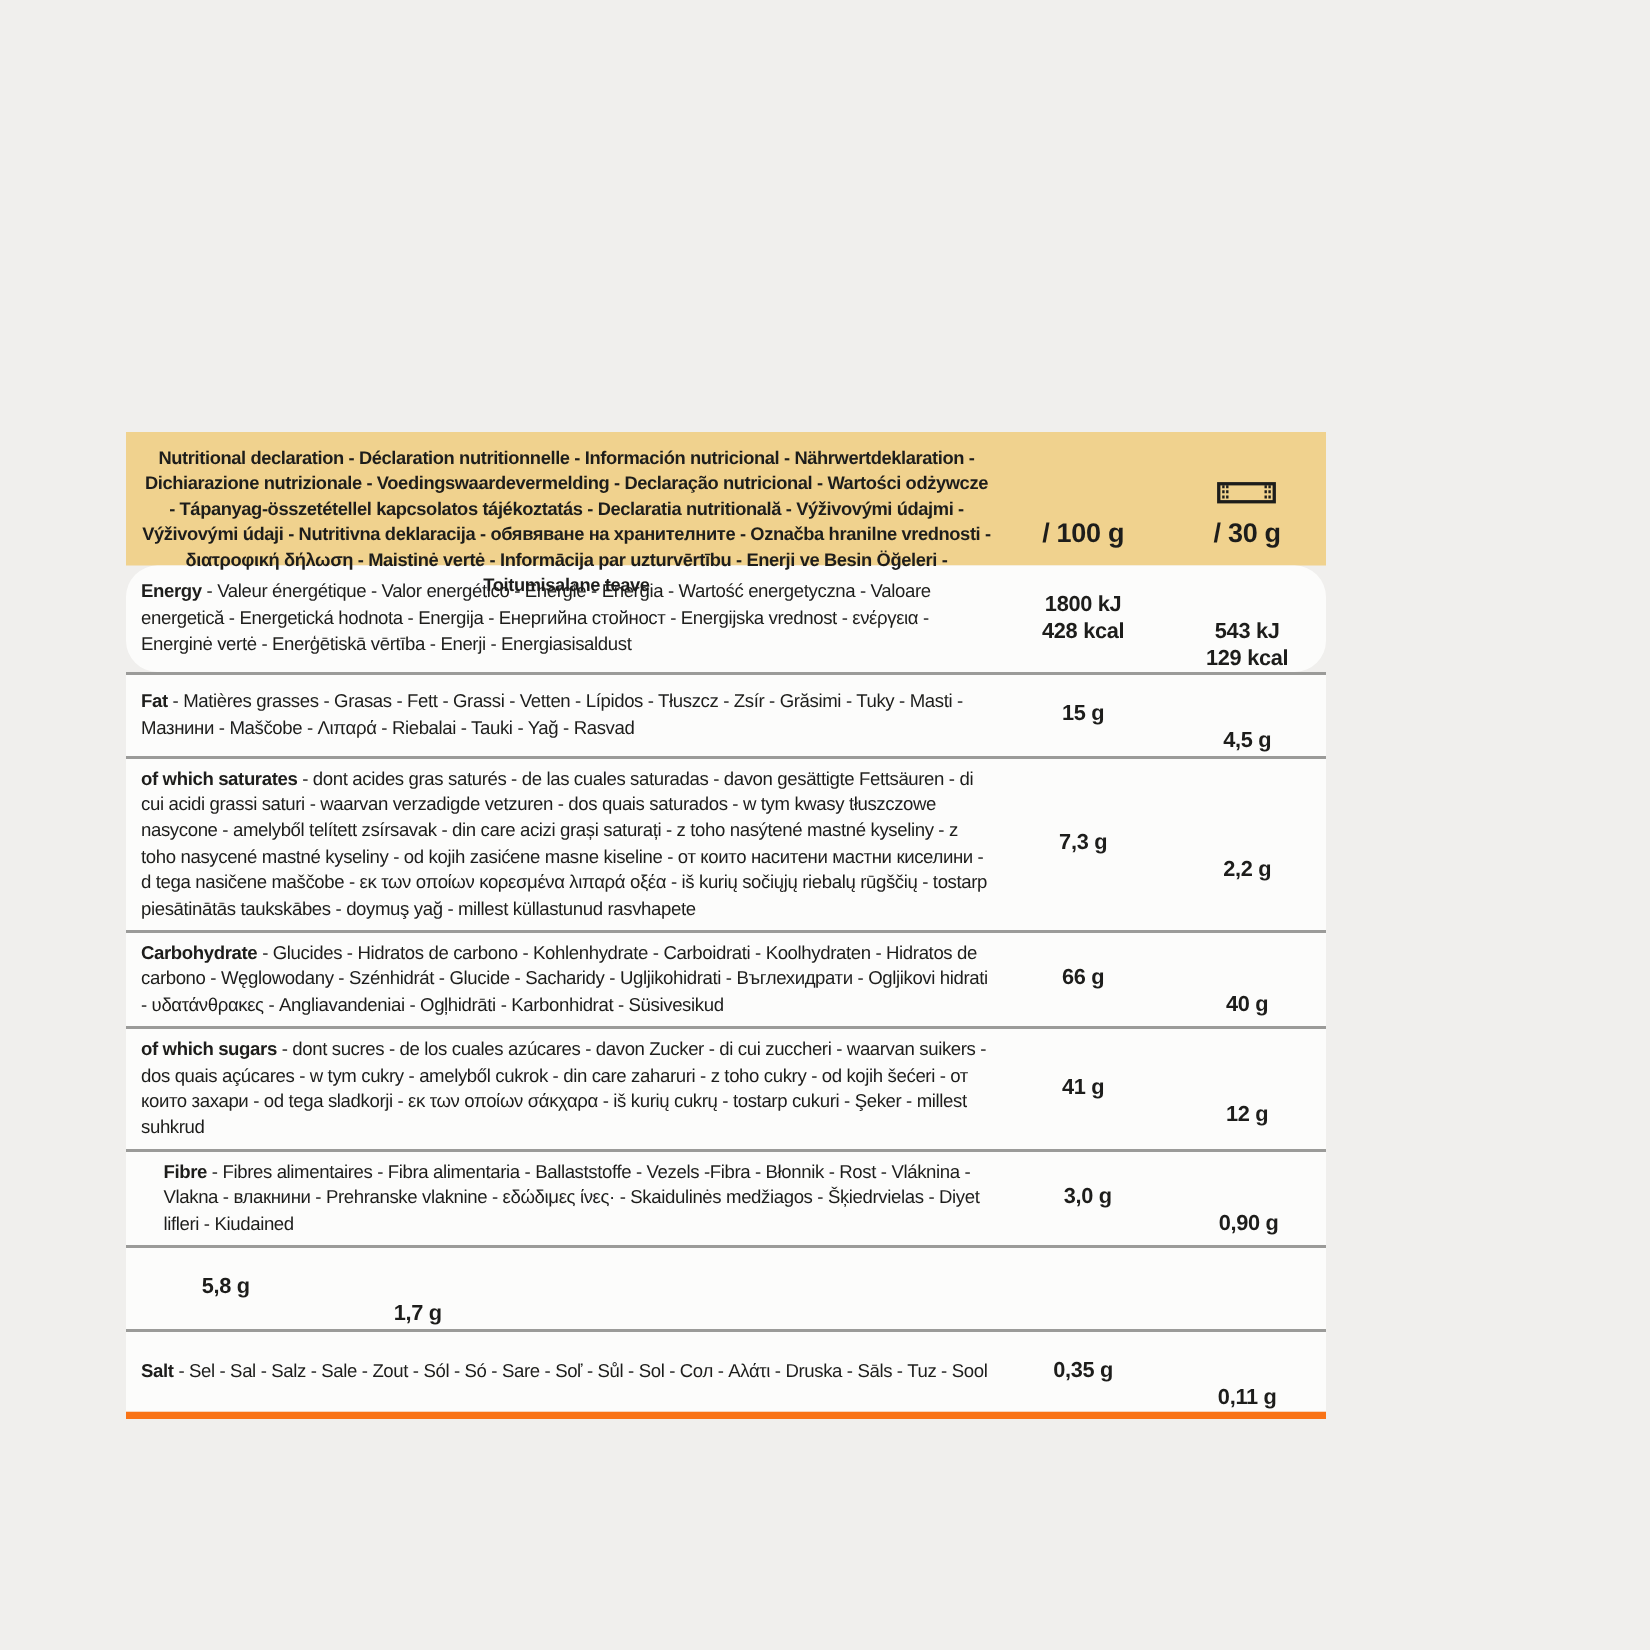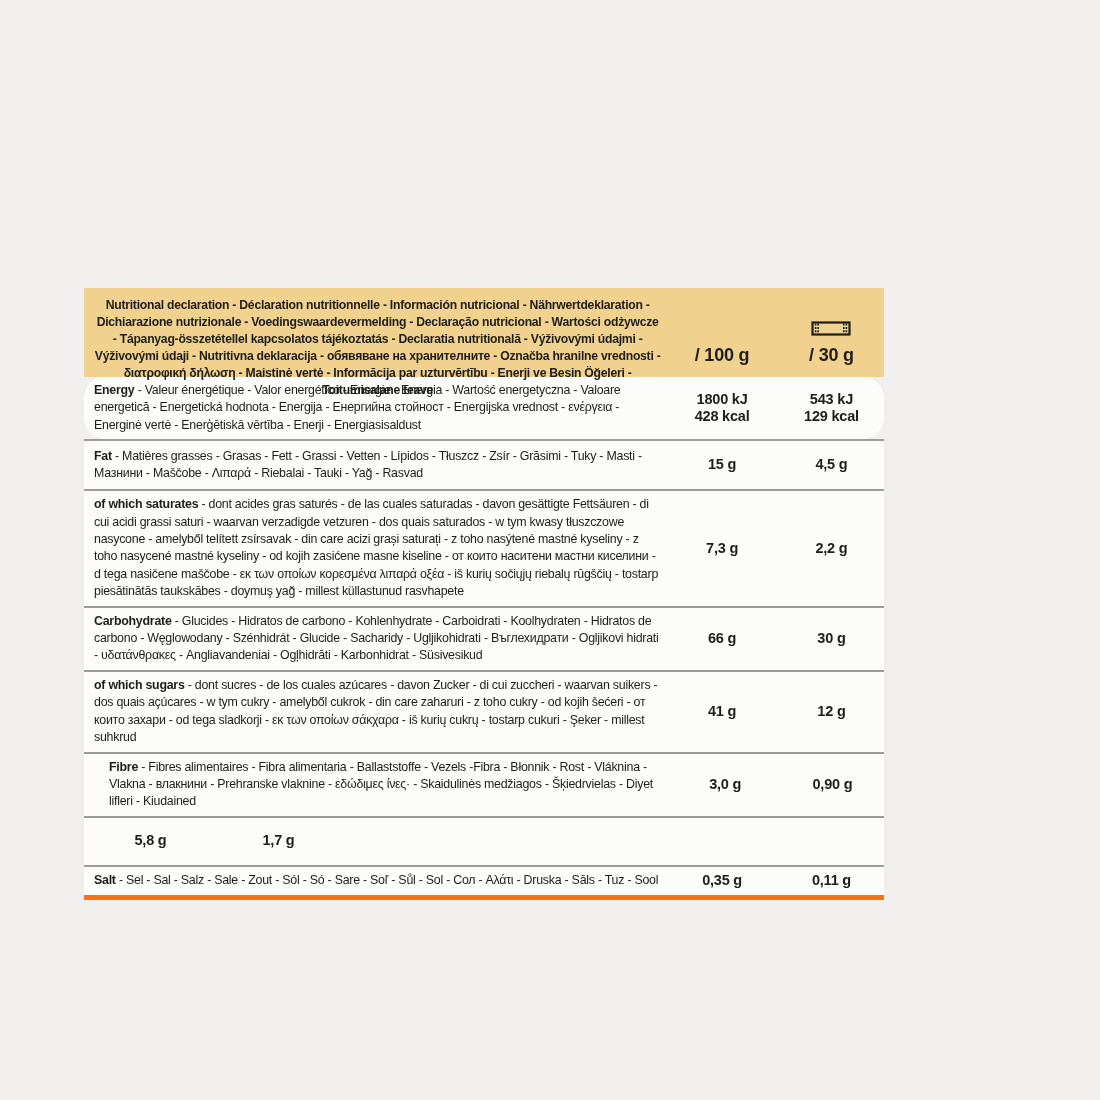--- a/index.html
+++ b/index.html
@@ -62,21 +62,21 @@
     box-sizing:border-box;
     display:flex;align-items:center;justify-content:center;
     font-weight:bold;
     font-size:14.5px;
     letter-spacing:-0.2px;
     text-align:center;
     white-space:pre-line;
     line-height:17.5px;
   }
   .cell-val.v100{width:133px;}
-  .cell-val.v30{width:123px;}
+  .cell-val.v30{width:123px;margin-top:36px;}
   .r-energy{min-height:53px;border-radius:21px;}
   .r-fat{min-height:48px;}
   .r-saturates{min-height:90px;}
   .r-carbohydrate{min-height:62px;}
   .r-sugars{min-height:62px;}
   .r-fibre{min-height:51px;padding-left:15px;}
   .r-protein{min-height:47px;}
   .r-salt{min-height:28px;}
 </style>
 </head>
@@ -119,21 +119,21 @@
 
   <div class="row r-saturates">
     <div class="cell-label"><b>of which saturates</b><span> - dont acides gras saturés - de las cuales saturadas - davon gesättigte Fettsäuren - di cui acidi grassi saturi - waarvan verzadigde vetzuren - dos quais saturados - w tym kwasy tłuszczowe nasycone - amelyből telített zsírsavak - din care acizi grași saturați - z toho nasýtené mastné kyseliny - z toho nasycené mastné kyseliny - od kojih zasićene masne kiseline - от които наситени мастни киселини - d tega nasičene maščobe - εκ των οποίων κορεσμένα λιπαρά οξέα - iš kurių sočiųjų riebalų rūgščių - tostarp piesātinātās taukskābes - doymuş yağ - millest küllastunud rasvhapete</span></div>
     <div class="cell-val v100">7,3 g</div>
     <div class="cell-val v30">2,2 g</div>
   </div>
 
   <div class="row r-carbohydrate">
     <div class="cell-label"><b>Carbohydrate</b><span> - Glucides - Hidratos de carbono - Kohlenhydrate - Carboidrati - Koolhydraten - Hidratos de carbono - Węglowodany - Szénhidrát - Glucide - Sacharidy - Ugljikohidrati - Въглехидрати - Ogljikovi hidrati - υδατάνθρακες - Angliavandeniai - Ogļhidrāti - Karbonhidrat - Süsivesikud</span></div>
     <div class="cell-val v100">66 g</div>
-    <div class="cell-val v30">30 g</div>
+    <div class="cell-val v30">40 g</div>
   </div>
 
   <div class="row r-sugars">
     <div class="cell-label"><b>of which sugars</b><span> - dont sucres - de los cuales azúcares - davon Zucker - di cui zuccheri - waarvan suikers - dos quais açúcares - w tym cukry - amelyből cukrok - din care zaharuri - z toho cukry - od kojih šećeri - от които захари - od tega sladkorji - εκ των οποίων σάκχαρα - iš kurių cukrų - tostarp cukuri - Şeker - millest suhkrud</span></div>
     <div class="cell-val v100">41 g</div>
     <div class="cell-val v30">12 g</div>
   </div>
 
   <div class="row r-fibre">
     <div class="cell-label"><b>Fibre</b><span> - Fibres alimentaires - Fibra alimentaria - Ballaststoffe - Vezels -Fibra - Błonnik - Rost - Vláknina - Vlakna - влакнини - Prehranske vlaknine - εδώδιμες ίνες· - Skaidulinės medžiagos - Šķiedrvielas - Diyet lifleri - Kiudained</span></div>

